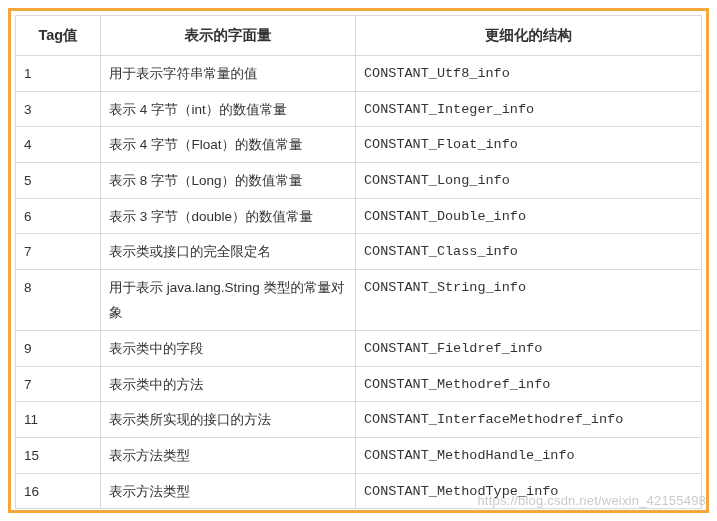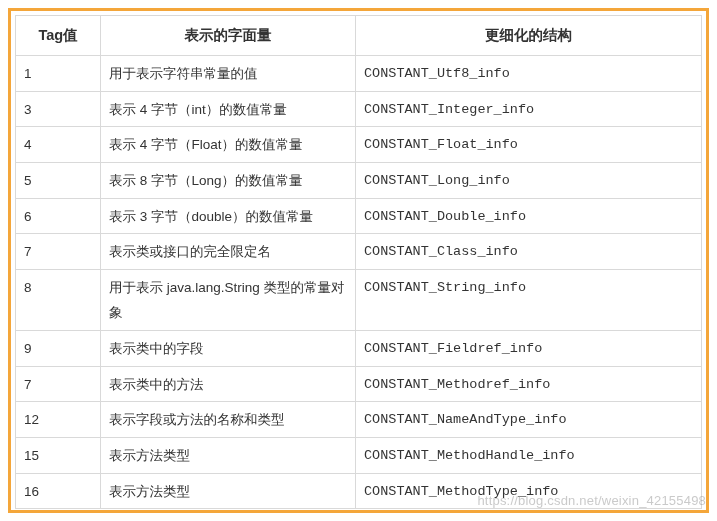--- a/index.html
+++ b/index.html
@@ -112,23 +112,23 @@
           <td>9</td>
           <td>表示类中的字段</td>
           <td class="col3">CONSTANT_Fieldref_info</td>
         </tr>
         <tr>
           <td>7</td>
           <td>表示类中的方法</td>
           <td class="col3">CONSTANT_Methodref_info</td>
         </tr>
         <tr>
-          <td>12</td>
-          <td>表示字段或方法的名称和类型</td>
-          <td class="col3">CONSTANT_NameAndType_info</td>
+          <td>11</td>
+          <td>表示类所实现的接口的方法</td>
+          <td class="col3">CONSTANT_InterfaceMethodref_info</td>
         </tr>
         <tr>
           <td>15</td>
           <td>表示方法类型</td>
           <td class="col3">CONSTANT_MethodHandle_info</td>
         </tr>
         <tr>
           <td>16</td>
           <td>表示方法类型</td>
           <td class="col3">CONSTANT_MethodType_info</td>

